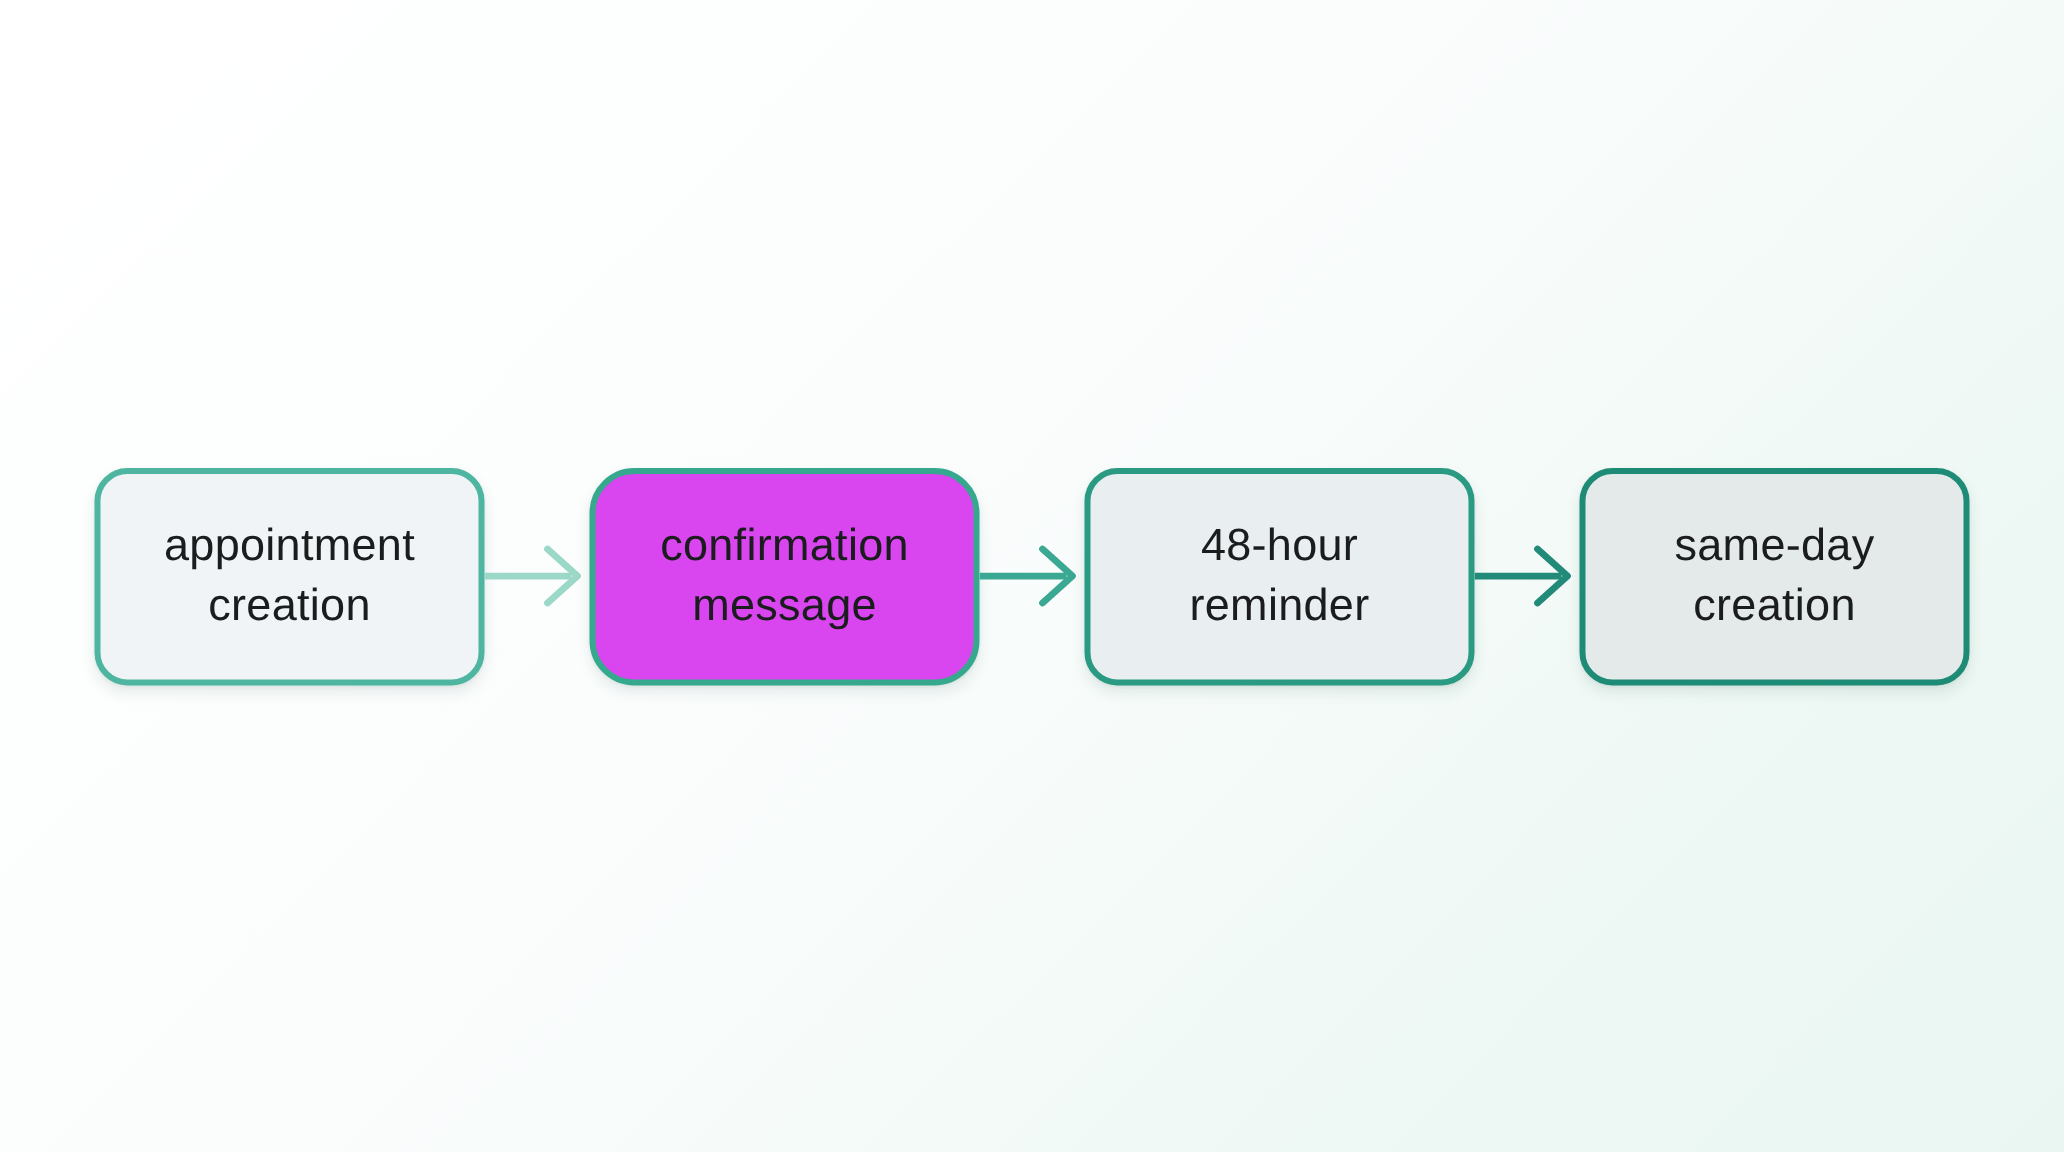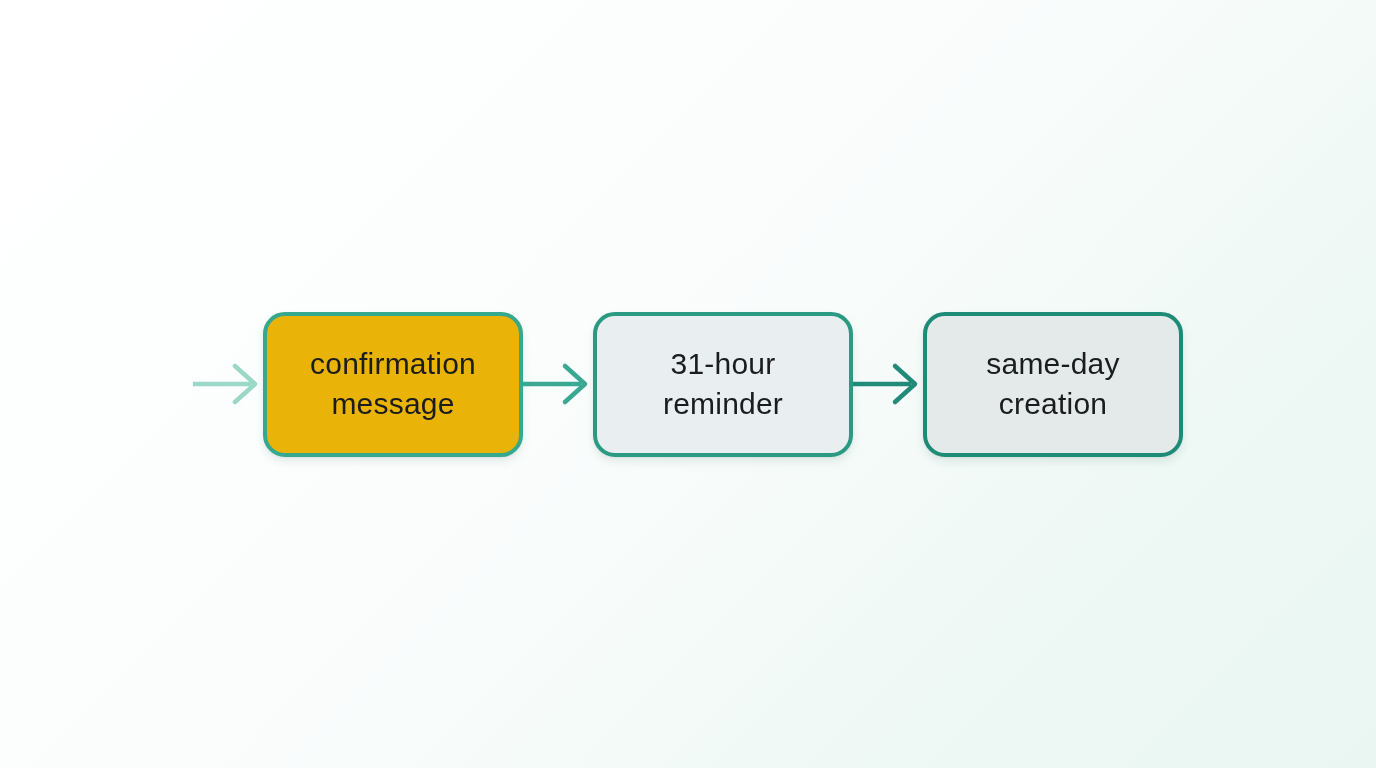--- a/index.html
+++ b/index.html
@@ -57,41 +57,44 @@
   }
 
   .flow-connector svg { display: block; }
 </style>
 </head>
 <body>
 
 <div class="flow-canvas">
   <div class="flow-row">
 
+    <div class="flow-node" style="border-color: rgb(77, 181, 160); background: rgb(240, 244, 246);">
+      <div class="node-label">appointment creation</div>
+    </div>
 
     <div class="flow-connector">
       <svg width="70" height="60" viewBox="0 0 70 60" aria-hidden="true">
         <line class="arrow-stroke" x1="0" y1="30" x2="58" y2="30" stroke="#9bd8c7" stroke-width="4.5"></line>
         <polyline class="arrow-stroke" points="42 12 62 30 42 48" fill="none" stroke="#9bd8c7" stroke-width="4.5" stroke-linecap="round" stroke-linejoin="round"></polyline>
       </svg>
     </div>
 
-    <div class="flow-node" style="border-color: rgb(53, 168, 142); background: #eab308;">
+    <div class="flow-node" style="border-color: rgb(53, 168, 142); background: #d946ef; border-radius: 30px;">
       <div class="node-label">confirmation message</div>
     </div>
 
     <div class="flow-connector">
       <svg width="70" height="60" viewBox="0 0 70 60" aria-hidden="true">
         <line class="arrow-stroke" x1="0" y1="30" x2="58" y2="30" stroke="#3aa892" stroke-width="4.5"></line>
         <polyline class="arrow-stroke" points="42 12 62 30 42 48" fill="none" stroke="#3aa892" stroke-width="4.5" stroke-linecap="round" stroke-linejoin="round"></polyline>
       </svg>
     </div>
 
     <div class="flow-node" style="border-color: rgb(42, 154, 130); background: rgb(233, 238, 240);">
-      <div class="node-label">31-hour reminder</div>
+      <div class="node-label">48-hour reminder</div>
     </div>
 
     <div class="flow-connector">
       <svg width="70" height="60" viewBox="0 0 70 60" aria-hidden="true">
         <line class="arrow-stroke" x1="0" y1="30" x2="58" y2="30" stroke="#218a79" stroke-width="4.5"></line>
         <polyline class="arrow-stroke" points="42 12 62 30 42 48" fill="none" stroke="#218a79" stroke-width="4.5" stroke-linecap="round" stroke-linejoin="round"></polyline>
       </svg>
     </div>
 
     <div class="flow-node" style="border-color: rgb(30, 139, 119); background: rgb(228, 234, 233);">

